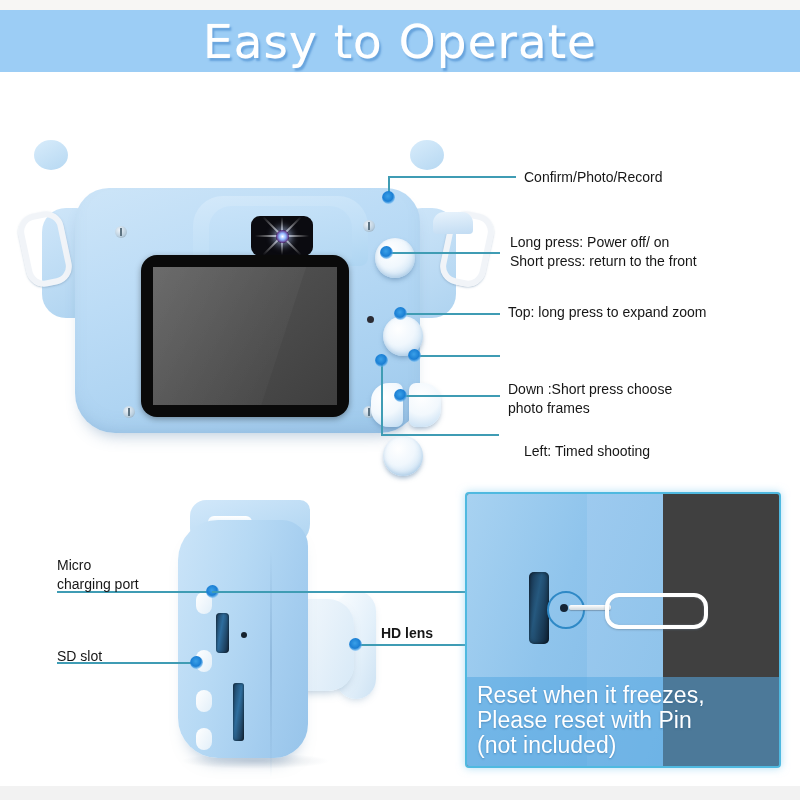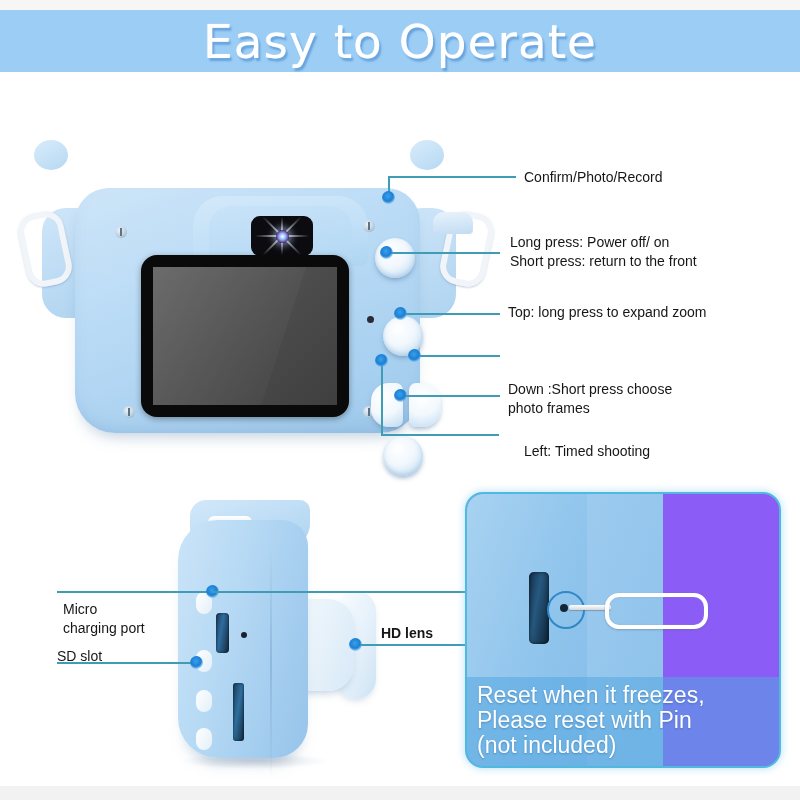--- a/index.html
+++ b/index.html
@@ -181,22 +181,22 @@
     box-shadow:0 4px 9px -4px rgba(100,140,175,.45);
   }
   .side-shadow{
     position:absolute;left:30px;top:258px;width:150px;height:16px;border-radius:50%;
     background:radial-gradient(ellipse,rgba(120,140,160,.28),rgba(255,255,255,0) 70%);
   }
 
   
   .detail{
     position:absolute;left:465px;top:492px;width:312px;height:272px;
-    border:2px solid #4fb9e0;border-radius:18px;overflow:hidden;
-    background:#8b5cf6;
+    border:2px solid #4fb9e0;border-radius:4px;overflow:hidden;
+    background:#404040;
     box-shadow:0 0 8px rgba(110,195,235,.55);
   }
   .detail-bg{
     position:absolute;left:0;top:0;width:196px;height:272px;
     background:linear-gradient(110deg,#a8d2f1 0%,#8fc4ec 45%,#7fb9e6 100%);
   }
   .detail-bg2{
     position:absolute;left:120px;top:0;width:76px;height:272px;
     background:linear-gradient(110deg,#9ccae f,#8cc2ea);
     background:linear-gradient(110deg,#9dcaef,#8cc2ea);
@@ -336,21 +336,21 @@
   <div class="dot" style="left:206px;top:585px;"></div>
 
   <div class="lead" style="left:57px;top:662px;width:139px;"></div>
   <div class="dot" style="left:190px;top:656px;"></div>
 
   <div class="lead" style="left:355px;top:644px;width:110px;"></div>
   <div class="dot" style="left:349px;top:638px;"></div>
 
   <div class="lead" style="left:212px;top:591px;width:262px;"></div>
 
-  <div class="anno" style="left:63px;top:556px;margin-top:44px;">Micro
+  <div class="anno" style="left:57px;top:556px;">Micro
 charging port</div>
   <div class="anno" style="left:57px;top:647px;">SD slot</div>
   <div class="anno" style="left:381px;top:624px;font-weight:bold;">HD lens</div>
 
   <div class="detail">
     <div class="detail-bg"></div>
     <div class="detail-bg2"></div>
     <div class="detail-port"></div>
     <div class="detail-reset-ring"></div>
     <div class="detail-reset-dot"></div>

